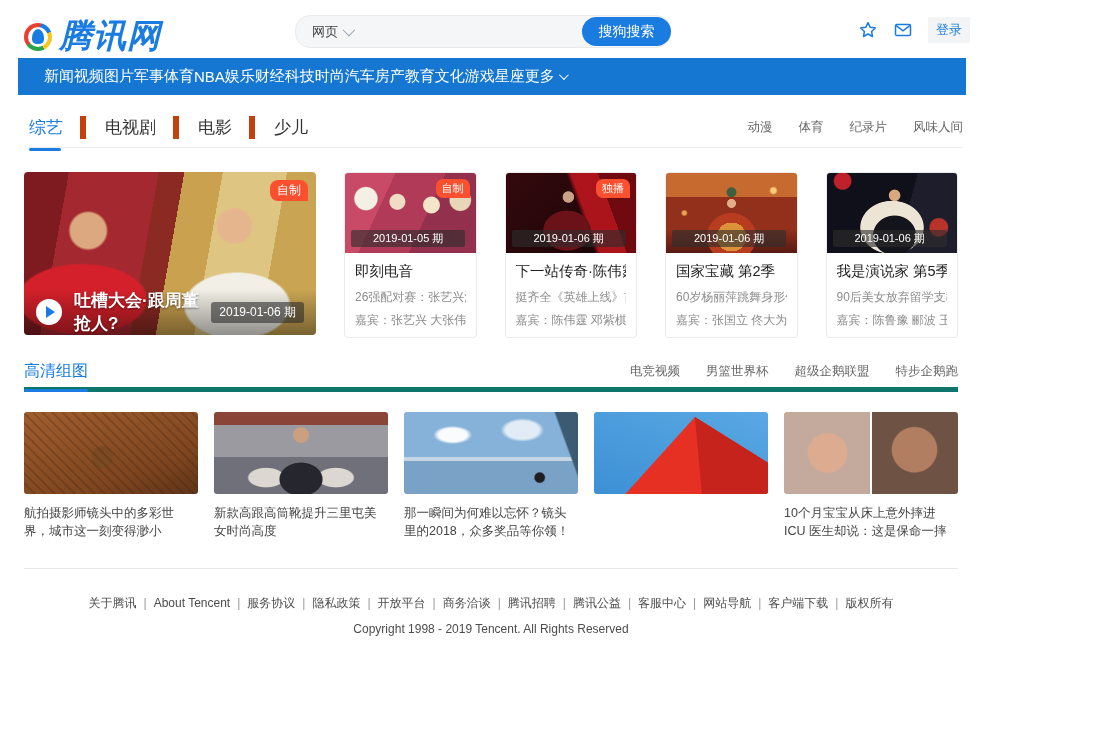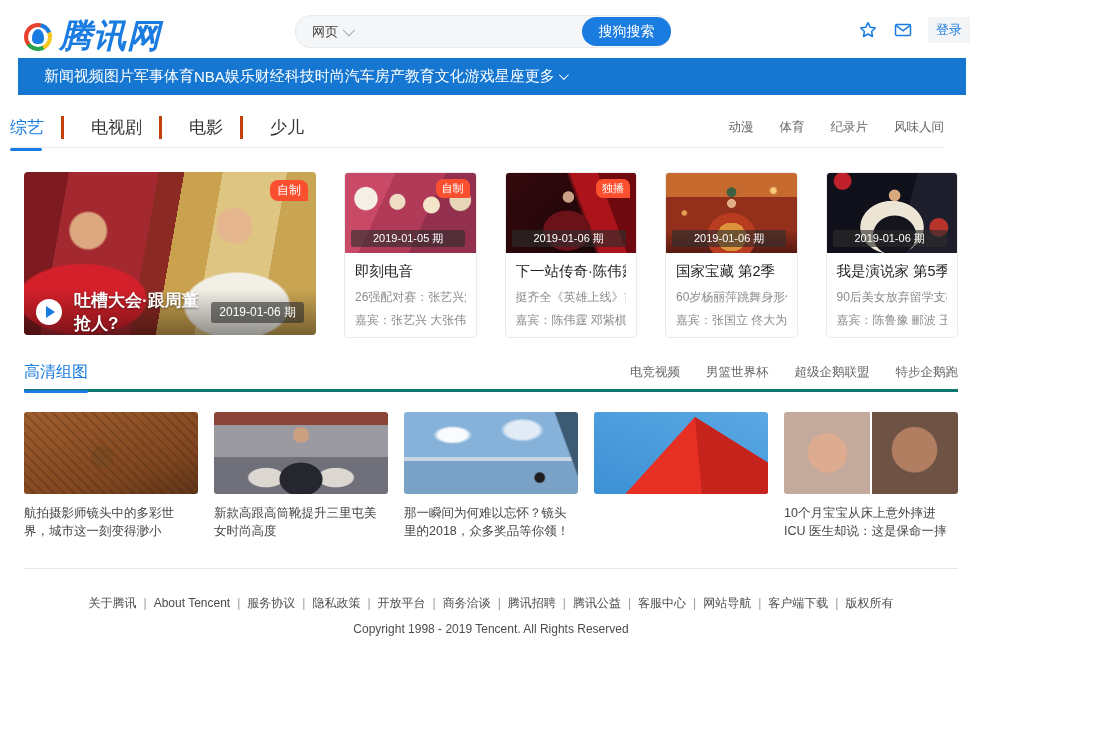--- a/index.html
+++ b/index.html
@@ -32,25 +32,25 @@
 
   
   .nav { margin-left:18px; width:948px; height:37px; background:#1577d2; display:flex;
     align-items:center; padding:0 26px; }
   .nav-item { color:#fff; font-size:15px; cursor:pointer; white-space:nowrap; }
   .nav-more { display:flex; align-items:center; gap:4px; }
   .chev-w { width:7px; height:7px; border-right:1.5px solid #fff; border-bottom:1.5px solid #fff;
     transform:rotate(45deg) translateY(-2px); display:inline-block; }
 
   
-  .subnav { margin:13px 10px 0; width:934px; height:40px; display:flex; align-items:center;
+  .subnav { margin:13px 29px 0; width:934px; height:40px; display:flex; align-items:center;
     justify-content:space-between; border-bottom:1px solid #ececec; }
   .subnav-tabs { display:flex; align-items:center; }
   .tab { font-size:17px; color:#333; cursor:pointer; position:relative; }
-  .tab + .tab { border-left:3px solid #c2410c; padding-left:27px; margin-left:17px; }
+  .tab + .tab { border-left:6px solid #c2410c; padding-left:19px; margin-left:17px; }
   .tab.active { color:#1a7ce0; }
   .tab.active::after { content:""; position:absolute; left:0; width:32px; bottom:-12px; height:3px;
     background:#1a7ce0; border-radius:2px; }
   .subnav-right { display:flex; gap:26px; }
   .subnav-right span { font-size:12.5px; color:#666; cursor:pointer; }
 
   
   .videos { margin:24px 24px 0; width:934px; display:flex; gap:28px; }
   .feature-card { flex:none; width:292px; height:163px; border-radius:4px; position:relative;
     overflow:hidden; cursor:pointer;
@@ -105,21 +105,21 @@
     font-size:11px; padding:1px 22px; border-radius:2px; white-space:nowrap; }
   .vcard-badge { position:absolute; right:6px; top:6px; background:#fb502f; color:#fff;
     font-size:11px; padding:2px 6px; border-radius:7px 7px 0 7px; }
   .vcard-body { flex:1; padding:9px 10px 8px; display:flex; flex-direction:column; }
   .vcard-title { font-size:14.5px; color:#222; white-space:nowrap; overflow:hidden; }
   .vcard-sub { margin-top:8px; font-size:12px; color:#8c8c8c; white-space:nowrap; overflow:hidden; }
   .vcard-guests { margin-top:auto; font-size:12px; color:#8c8c8c; white-space:nowrap; overflow:hidden; }
 
   
   .section-head { margin:18px 24px 0; width:934px; height:36px; display:flex; align-items:center;
-    justify-content:space-between; border-bottom:3px solid #0f766e; }
+    justify-content:space-between; border-bottom:5px solid #0f766e; }
   .section-title { font-size:16px; color:#1a7ce0; position:relative; cursor:pointer; }
   .section-title::after { content:""; position:absolute; left:0; right:0; bottom:-10px; height:3px;
     background:#1a7ce0; border-radius:2px; }
   .section-links { display:flex; gap:26px; }
   .section-links span { font-size:12.5px; color:#666; cursor:pointer; }
 
   .photos { margin:20px 24px 0; width:934px; display:flex; gap:16px; }
   .pcard { flex:1; cursor:pointer; }
   .pimg { height:82px; border-radius:3px; position:relative; overflow:hidden; }
   .pimg-1 { background:

